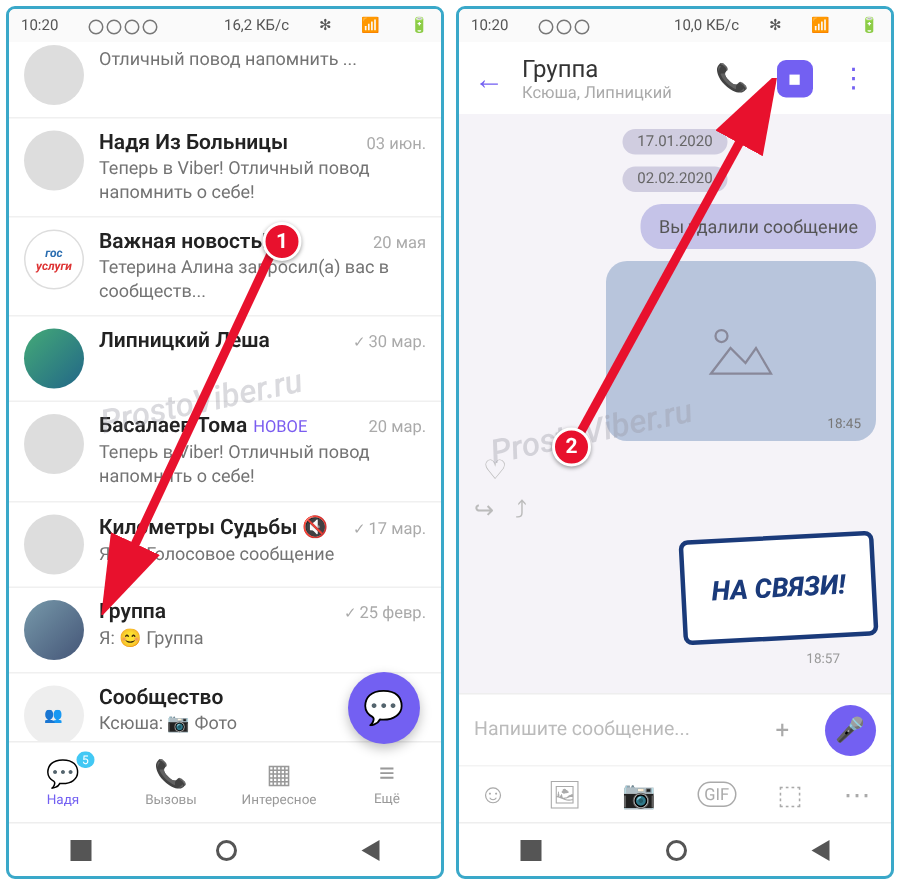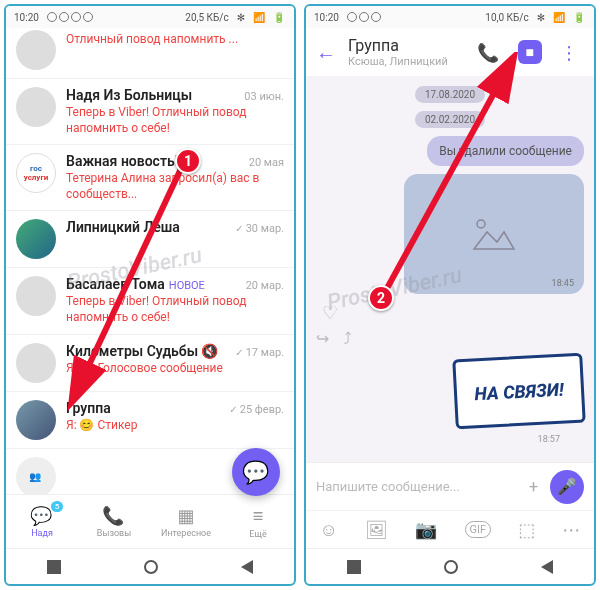--- a/index.html
+++ b/index.html
@@ -1,33 +1,33 @@
 <!DOCTYPE html>
 <html><head>
 <meta charset="utf-8">
 <style>
   * { box-sizing: border-box; margin: 0; padding: 0; font-family: -apple-system, Roboto, Arial, sans-serif; }
   body { background: #fff; width: 600px; height: 590px; display: flex; gap: 8px; padding: 4px; position: relative; }
   .phone { flex: 1; border: 2px solid #3aa8c9; border-radius: 6px; background: #fff; display: flex; flex-direction: column; overflow: hidden; position: relative; }
   .status-bar { height: 22px; background: #fafafa; display: flex; align-items: center; padding: 0 8px; font-size: 10px; color: #555; justify-content: space-between; }
-  .status-left, .status-right { display: flex; align-items: center; gap: 8px; }
+  .status-left, .status-right { display: flex; align-items: flex-end; gap: 20px; }
   .status-icons { display: flex; gap: 2px; }
   .si { width: 10px; height: 10px; border: 1px solid #777; border-radius: 50%; display: inline-block; }
   .chat-list { flex: 1; overflow: hidden; }
   .chat-item { display: flex; padding: 8px 10px; border-bottom: 1px solid #f0f0f0; gap: 10px; align-items: flex-start; }
   .avatar { width: 40px; height: 40px; border-radius: 50%; background: #ddd; flex-shrink: 0; display:flex; align-items:center; justify-content:center; font-size:10px; color:#999; overflow:hidden; }
-  .avatar.gos { background:#fff; border:1px solid #ddd; font-size:8px; color:#3a6; font-weight:bold; flex-direction:column; }
+  .avatar.gos { background:#fff; border:1px solid #ddd; font-size:8px; color:#3a6; font-weight:bold; flex-direction:column;font-style:italic; }
   .avatar.photo1 { background: linear-gradient(135deg,#4a7,#268); }
   .avatar.photo2 { background: linear-gradient(135deg,#79a,#457); }
   .avatar.group { background:#eee; }
   .chat-body { flex: 1; min-width: 0; }
   .chat-top { display: flex; justify-content: space-between; align-items: baseline; }
   .chat-name { font-weight: 600; font-size: 14px; color: #222; }
   .chat-time { font-size: 11px; color: #aaa; white-space:nowrap; }
-  .chat-preview { font-size: 12px; color: #ef4444; line-height: 1.3; margin-top: 2px; }
+  .chat-preview { font-size: 12px; color: #737373; line-height: 1.3; margin-top: 2px; }
   .badge-new { color: #7a5cf0; font-size: 11px; font-weight: 400; margin-left: 4px; }
   .check { color: #aaa; font-size: 10px; margin-right: 2px; }
   .fab { position: absolute; right: 14px; bottom: 88px; width: 48px; height: 48px; border-radius: 50%; background: #7360f2; display: flex; align-items: center; justify-content: center; color: #fff; font-size: 22px; box-shadow: 0 3px 8px rgba(0,0,0,.25); }
   .bottom-nav { height: 54px; border-top: 1px solid #eee; display: flex; }
   .nav-item { flex: 1; display: flex; flex-direction: column; align-items: center; justify-content: center; font-size: 9px; color: #999; gap:2px; }
   .nav-item.active { color: #7360f2; }
   .nav-icon { font-size: 18px; position:relative; }
   .nav-badge { position:absolute; top:-4px; right:-10px; background:#42c8f4; color:#fff; border-radius:8px; font-size:8px; padding:1px 4px; }
   .sys-nav { height: 36px; display: flex; justify-content: space-around; align-items: center; border-top: 1px solid #eee; }
   .sys-btn { width: 14px; height: 14px; }
@@ -45,21 +45,21 @@
   .video-btn { background:#7360f2; color:#fff; border-radius:6px; padding:4px 8px; font-size:14px; }
   .conv-body { flex: 1; background: #f5f3f8; padding: 10px; display:flex; flex-direction:column; gap:8px; overflow:hidden; position:relative; }
   .date-pill { align-self: center; background: #d0cde0; color: #666; font-size: 10px; padding: 3px 10px; border-radius: 10px; }
   .bubble { align-self: flex-end; background: #c5c3e8; border-radius: 14px; padding: 8px 12px; font-size: 12px; color: #555; max-width: 70%; position:relative; }
   .bubble.image { width: 180px; height: 120px; background:#b8c5dc; display:flex; align-items:center; justify-content:center; color:#889; font-size:24px; padding:0; }
   .bubble .time { font-size: 9px; color: #777; text-align: left; margin-top: 4px; }
   .like-row { display:flex; gap:10px; align-items:center; align-self:flex-start; color:#bbb; font-size:18px; margin-left:6px;}
   .sticker { align-self: flex-end; width: 130px; height: 70px; background:#fff; border:3px solid #1a3a7a; border-radius:6px; display:flex; align-items:center; justify-content:center; font-weight:800; color:#1a3a7a; font-size:18px; font-style:italic; text-align:center; transform:rotate(-3deg); }
   .sticker-time { align-self:flex-end; font-size:9px; color:#999; margin-right:24px; }
   .share-row { display:flex; gap:14px; color:#bbb; font-size:16px; align-self:flex-start; margin-top:-2px;}
-  .input-bar { height: 48px; border-top: 1px solid #eee; display:flex; align-items:center; padding: 0 10px; gap: 8px; }
+  .input-bar { height: 48px; border-top: 1px solid #eee; display:flex; align-items:center; padding: 0 10px; gap: 20px; }
   .input-field { flex:1; font-size: 13px; color:#bbb; }
   .input-icon { color:#aaa; font-size:16px; padding:0 4px; }
   .mic { width:34px; height:34px; border-radius:50%; background:#7360f2; color:#fff; display:flex; align-items:center; justify-content:center; font-size:16px; }
   .icon-row { height:38px; display:flex; justify-content:space-around; align-items:center; color:#aaa; font-size:18px; border-top:1px solid #f3f3f3;}
   
   
   .annot { position:absolute; pointer-events:none; z-index:50; }
   .circle-num { width:26px; height:26px; border-radius:50%; background:#e8112d; border:2px solid #fff; color:#fff; font-weight:bold; display:flex; align-items:center; justify-content:center; font-size:14px; box-shadow:0 1px 3px rgba(0,0,0,.4); }
   .arrow { position:absolute; z-index:40; pointer-events:none; }
   .watermark { position:absolute; color:rgba(150,150,160,.35); font-size:22px; font-style:italic; font-weight:500; transform:rotate(-12deg); z-index:5; pointer-events:none; }
@@ -72,21 +72,21 @@
     <div class="status-left">
       <span>10:20</span>
       <span class="status-icons">
           <span class="si"></span>
           <span class="si"></span>
           <span class="si"></span>
           <span class="si"></span>
         </span>
     </div>
     <div class="status-right">
-      <span>20,5 КБ/с</span>
+      <span>16,2 КБ/с</span>
       <span>✻</span>
       <span>📶</span>
       <span>🔋</span>
     </div>
   </div>
 
   <div class="chat-list">
     <div class="chat-item" style="padding-top:2px;">
       <div class="avatar"></div>
       <div class="chat-body">
@@ -145,26 +145,30 @@
         <div class="chat-preview">Я: 📎 Голосовое сообщение</div>
       </div>
     </div>
     <div class="chat-item">
       <div class="avatar photo2"></div>
       <div class="chat-body">
         <div class="chat-top">
           <span class="chat-name">Группа</span>
           <span class="chat-time"><span class="check">✓</span><span>25 февр.</span></span>
         </div>
-        <div class="chat-preview">Я: 😊 Стикер</div>
+        <div class="chat-preview">Я: 😊 Группа</div>
       </div>
     </div>
     <div class="chat-item">
       <div class="avatar group">👥</div>
       <div class="chat-body">
+        <div class="chat-top">
+          <span class="chat-name">Сообщество</span>
+        </div>
+        <div class="chat-preview">Ксюша: 📷 Фото</div>
       </div>
     </div>
   </div>
 
   <div class="fab">
     <span>💬</span>
   </div>
 
   <div class="bottom-nav">
     <div class="nav-item active">
@@ -217,21 +221,21 @@
     <div class="conv-title-block">
       <div class="conv-title">Группа</div>
       <div class="conv-sub">Ксюша, Липницкий</div>
     </div>
     <span class="hdr-icon">📞</span>
     <span class="video-btn">■</span>
     <span class="hdr-icon">⋮</span>
   </div>
 
   <div class="conv-body">
-    <div class="date-pill">17.08.2020</div>
+    <div class="date-pill">17.01.2020</div>
     <div class="date-pill">02.02.2020</div>
     <div class="bubble">
       <span>Вы удалили сообщение</span>
     </div>
     <div class="bubble image">
       <svg width="50" height="40" viewBox="0 0 50 40">
         <circle cx="12" cy="10" r="4" fill="none" stroke="#889" stroke-width="1.5"></circle>
         <path d="M5 35 L18 18 L28 28 L35 18 L45 35 Z" fill="none" stroke="#889" stroke-width="1.5"></path>
       </svg>
       <span class="time" style="position:absolute; bottom:6px; right:10px;">18:45</span>

